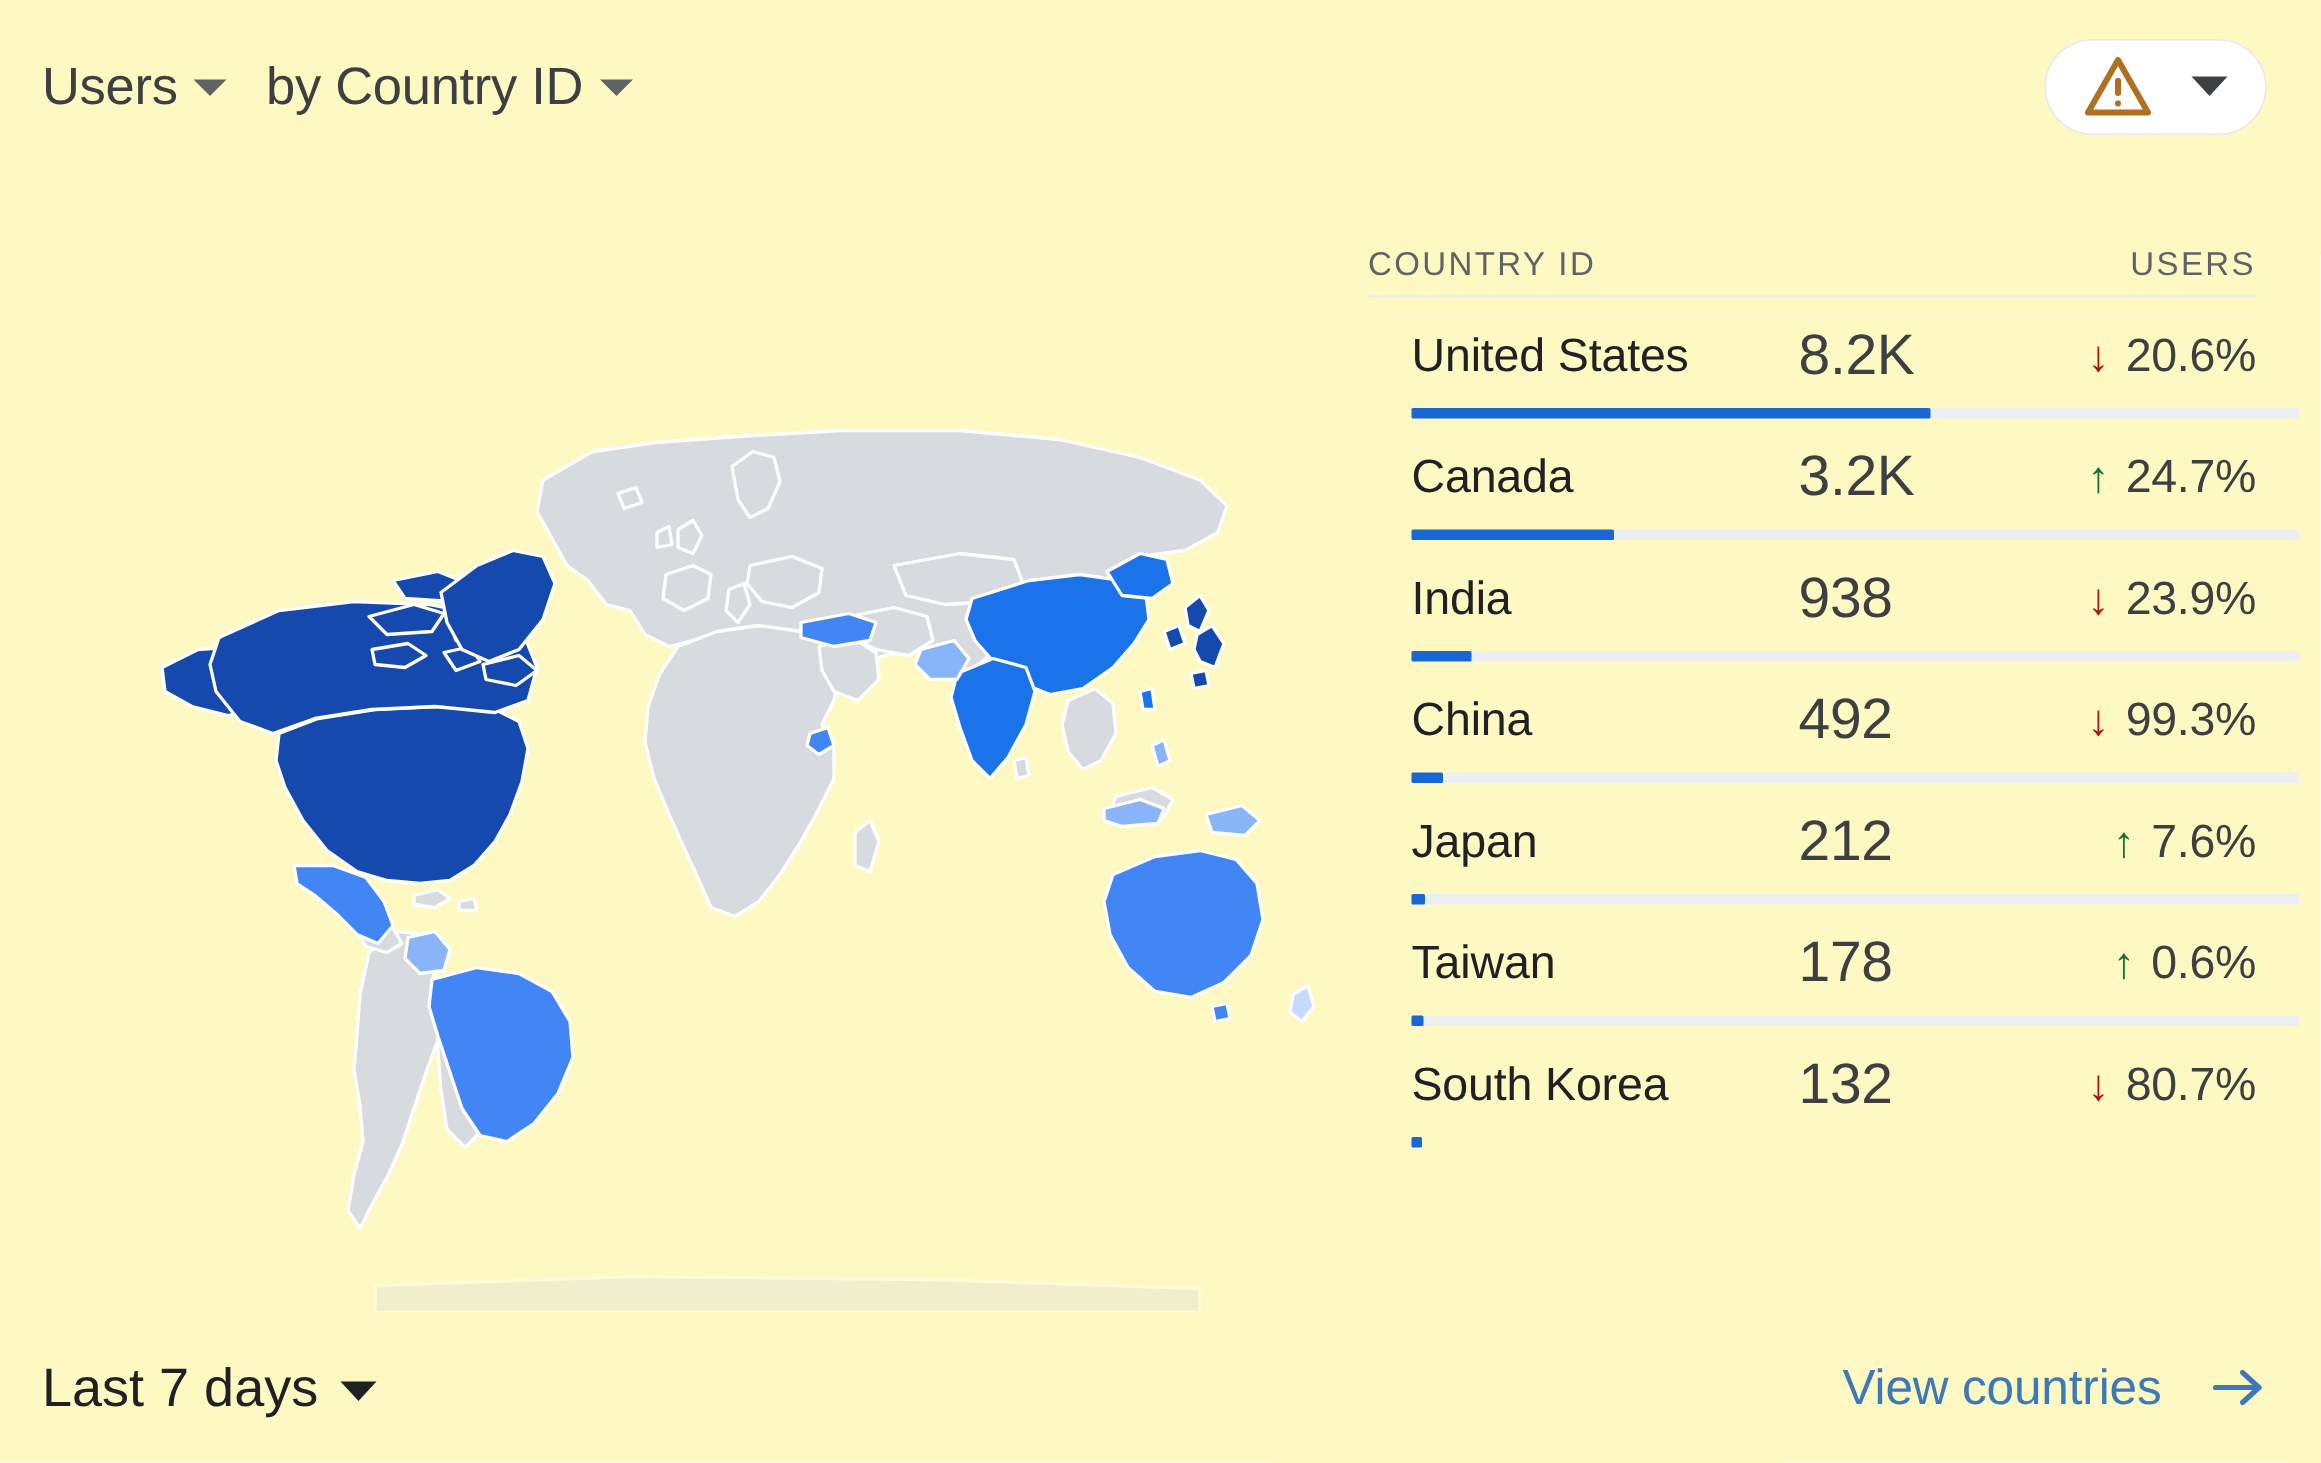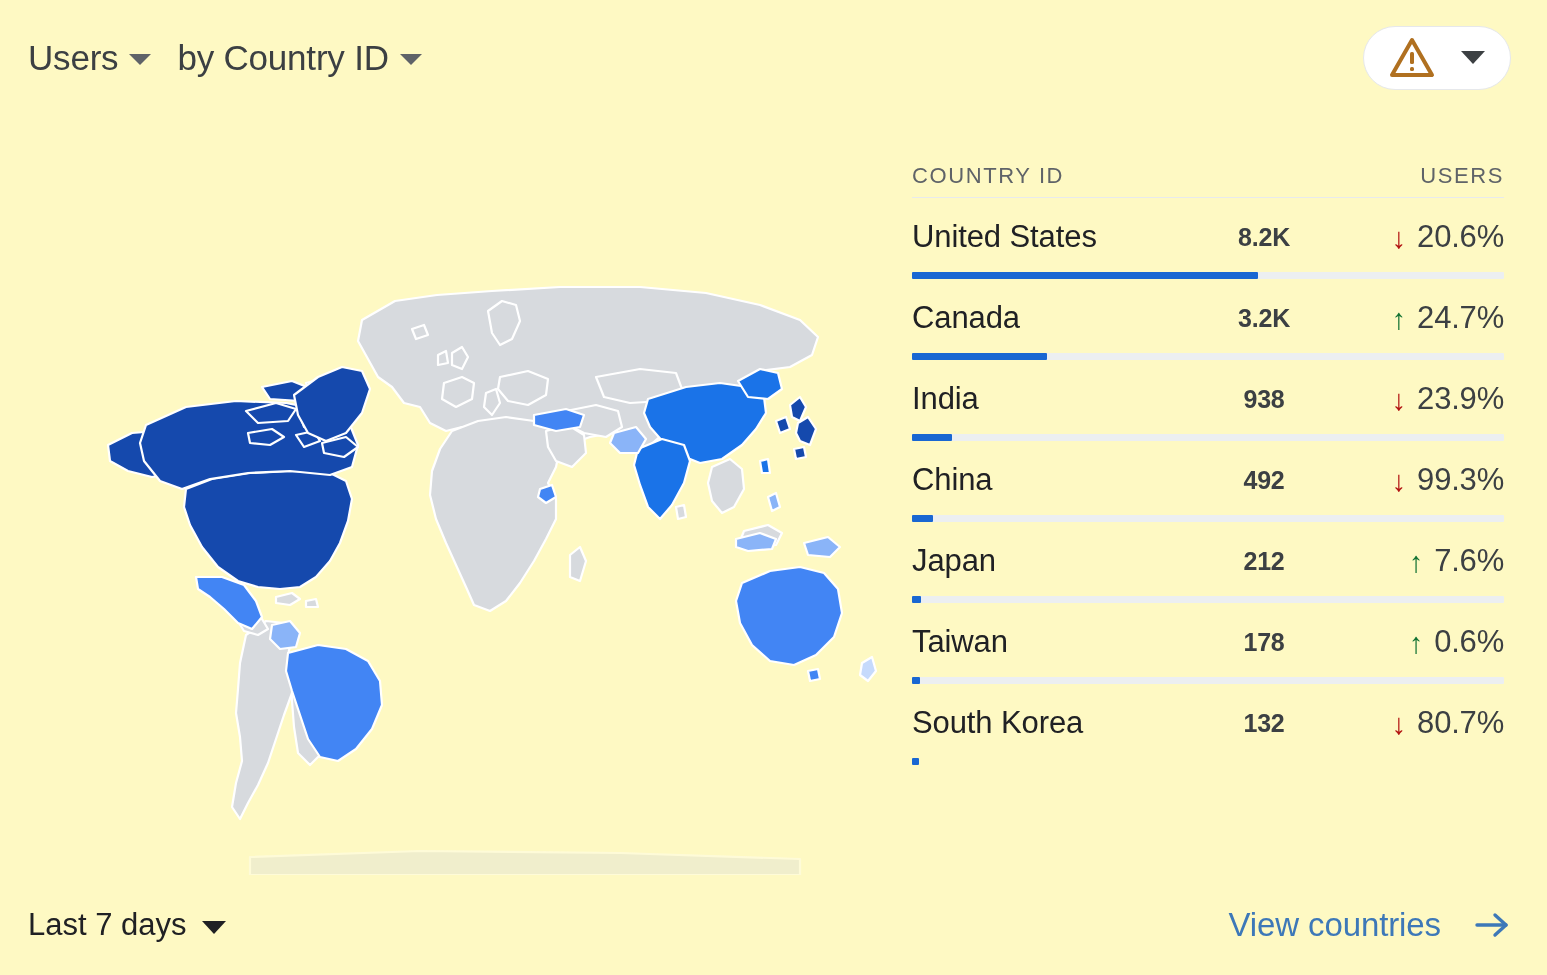--- a/index.html
+++ b/index.html
@@ -118,43 +118,44 @@
     font-size: 22px;
     letter-spacing: 1.6px;
     color: #5f6368;
     font-weight: 400;
     white-space: nowrap;
   }
 
   .row {
     position: relative;
     height: 81px;
+    margin-left: 29px;
   }
 
   .row-line {
     display: flex;
     align-items: center;
     height: 72px;
     padding-top: 6px;
   }
 
   .r-name {
     font-size: 31px;
     color: #202124;
     font-weight: 400;
     white-space: nowrap;
     flex: 1 1 auto;
     letter-spacing: -0.1px;
   }
 
   .r-value {
-    font-size: 25px;
+    font-size: 38px;
     color: #3c4043;
-    font-weight: 700;
-    text-align: center;
+    font-weight: 400;
+    text-align: left;
     width: 130px;
     flex: none;
     letter-spacing: -0.2px;
   }
 
   .r-delta {
     width: 175px;
     flex: none;
     display: flex;
     align-items: center;
@@ -212,21 +213,21 @@
   }
 
   .range-chip {
     display: flex;
     align-items: center;
     gap: 15px;
     cursor: pointer;
   }
 
   .range-text {
-    font-size: 31px;
+    font-size: 36px;
     color: #202124;
     white-space: nowrap;
   }
 
   .caret-black {
     width: 0; height: 0;
     border-left: 12px solid transparent;
     border-right: 12px solid transparent;
     border-top: 13px solid #202124;
     flex: none;

